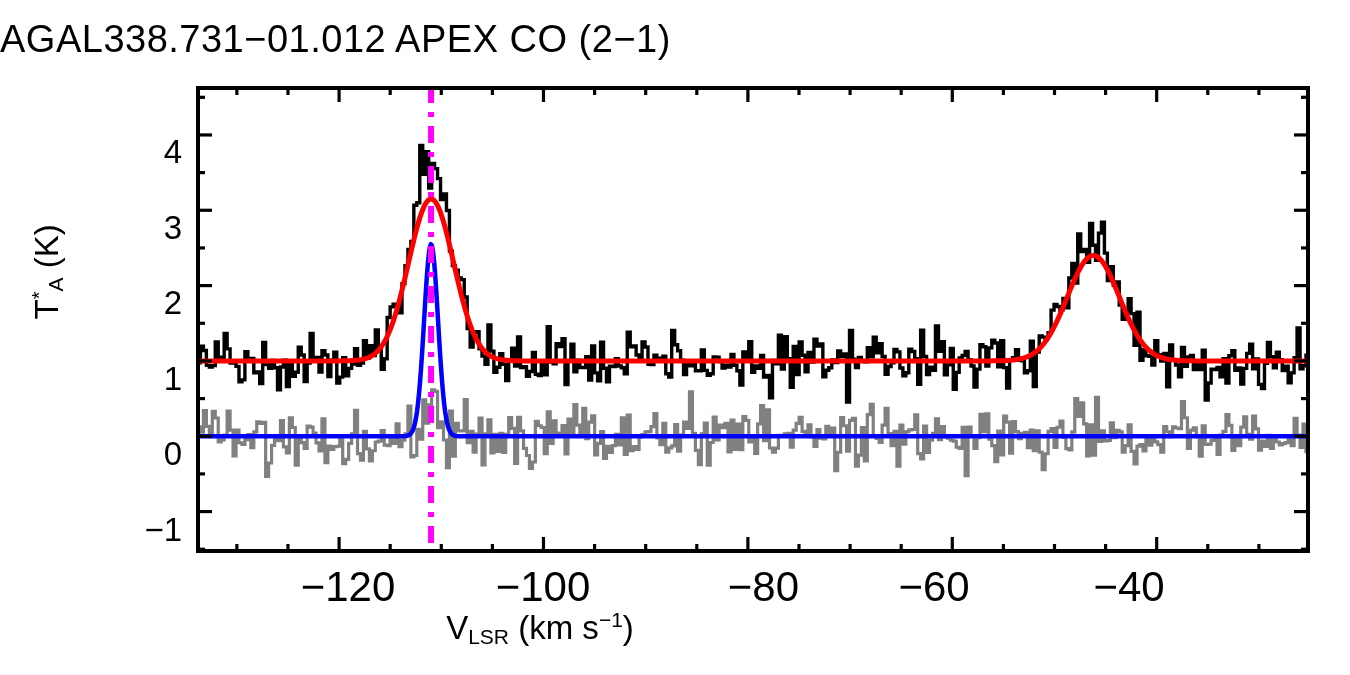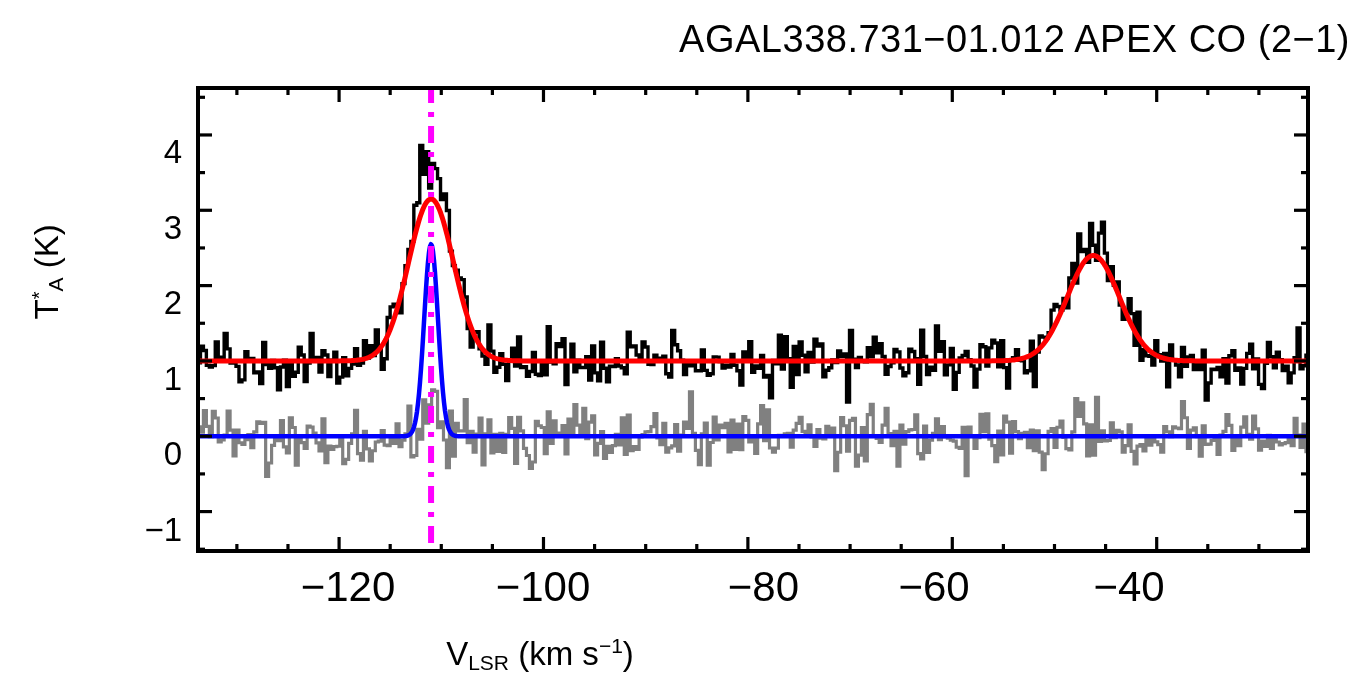--- a/index.html
+++ b/index.html
@@ -1,34 +1,34 @@
 <!DOCTYPE html>
 <html><head>
 <meta charset="utf-8">
 <style>
   html,body{margin:0;padding:0;background:#ffffff;}
   body{width:1350px;height:675px;overflow:hidden;font-family:"Liberation Sans",sans-serif;}
   #root{position:relative;width:1350px;height:675px;background:#fff;}
 
   .title{
-    position:absolute; left:0; top:18px; width:1350px; text-align:right;
+    position:absolute; left:0; top:18px; width:1350px; text-align:left;
     font-size:38px; color:#000; letter-spacing:0.5px; white-space:nowrap;
   }
 
   .ylabel{
     position:absolute; left:-62px; top:252px; width:220px; text-align:center;
     font-size:33px; color:#000; transform:rotate(-90deg); transform-origin:center center;
     white-space:nowrap;
   }
   .ylabel sup{font-size:20px; vertical-align:super;}
   .ylabel sub{font-size:21px; vertical-align:-0.22em;}
 
   .xlabel{
     position:absolute; left:0; top:608px; width:1080px; text-align:center;
-    font-size:33px; color:#000; white-space:nowrap;margin-top:26px;
+    font-size:33px; color:#000; white-space:nowrap;
   }
   .xlabel sub{font-size:21px; vertical-align:-0.22em;}
   .xlabel sup{font-size:21px; vertical-align:super;}
 
   #plotbox{position:absolute; left:196px; top:86px; width:1114px; height:467px;}
   #frame{position:absolute; inset:0; border:4px solid #000; box-sizing:border-box;}
   #svgwrap{position:absolute; inset:0;}
   svg{display:block;}
 
   .ytick-label{

